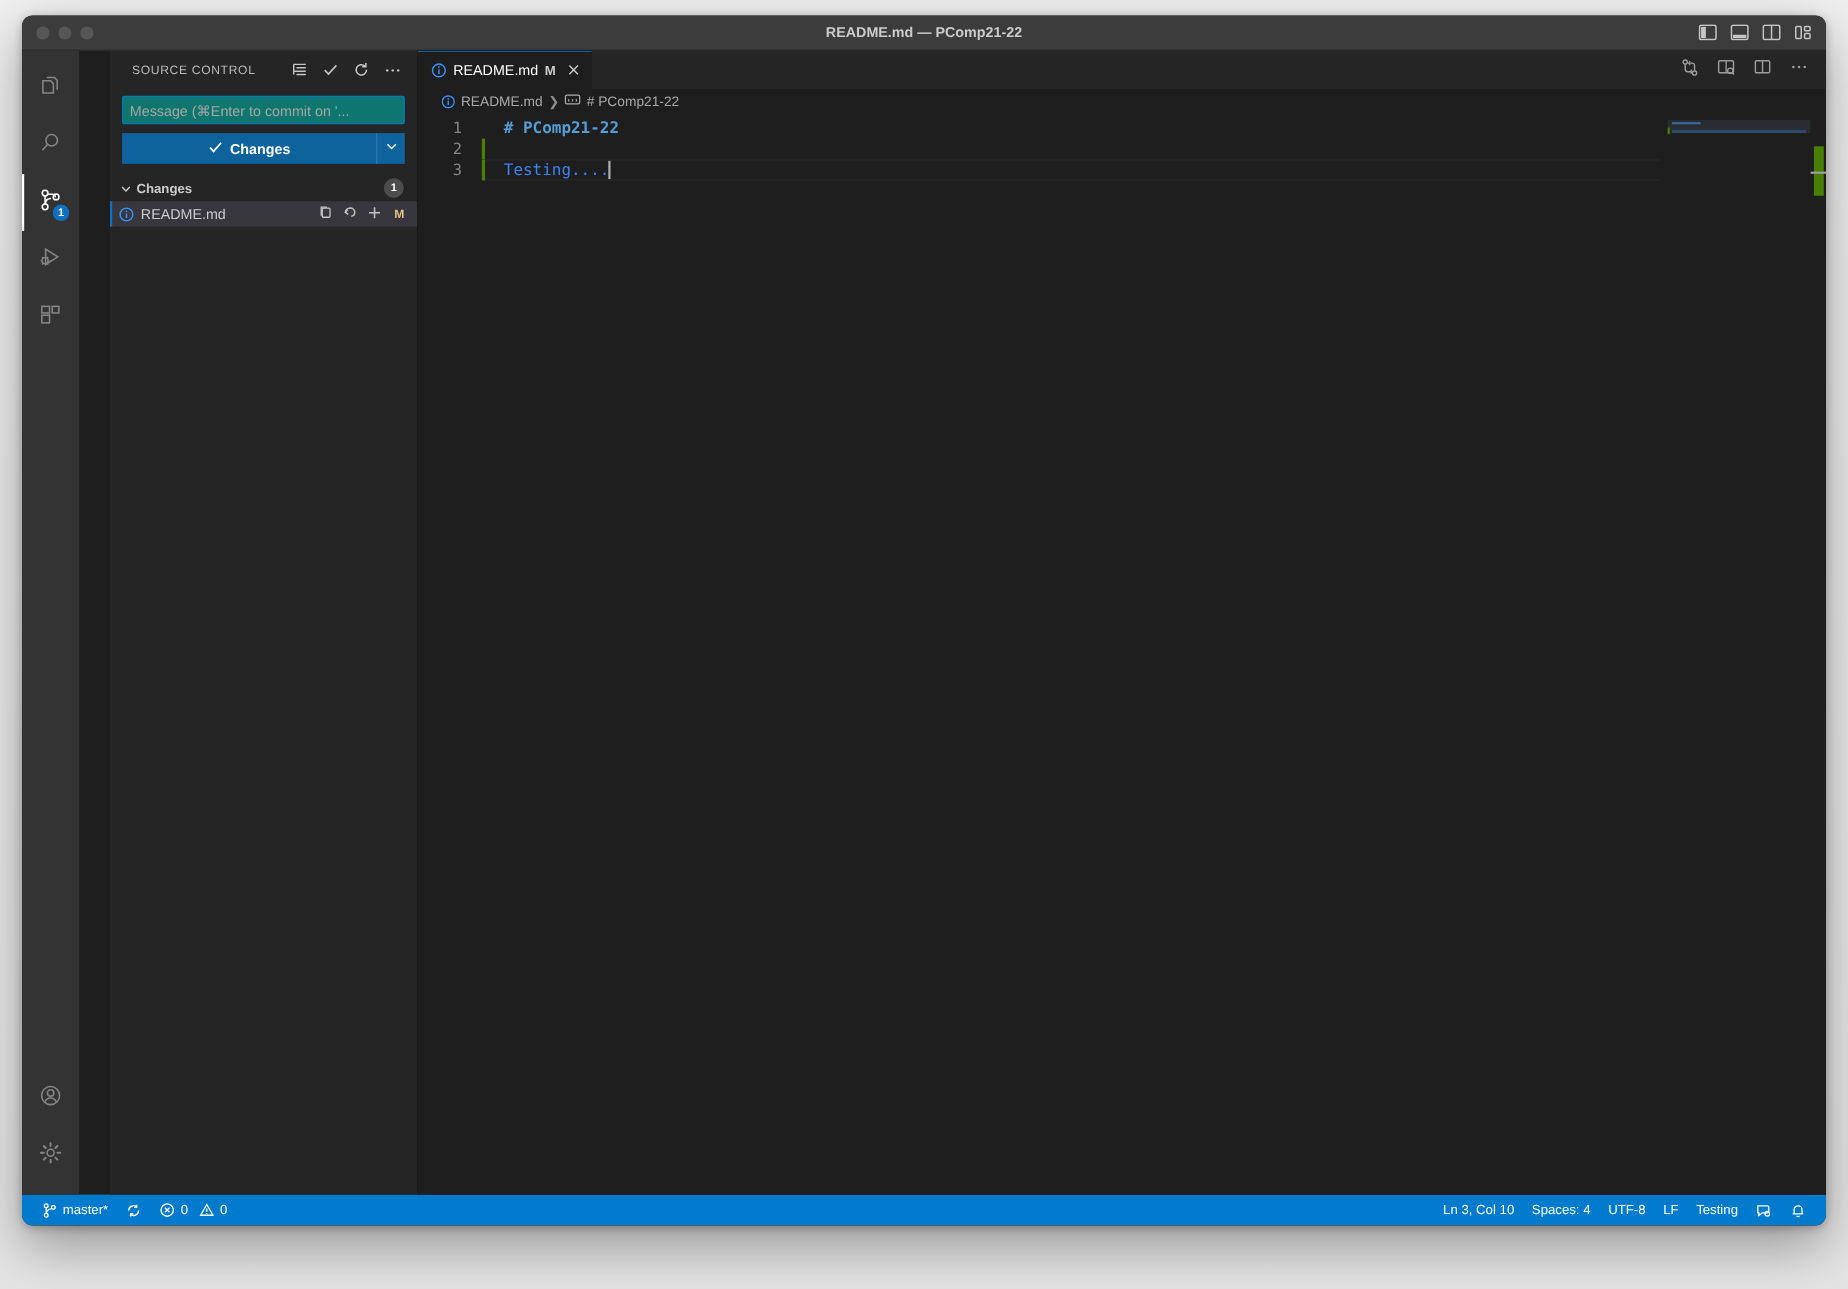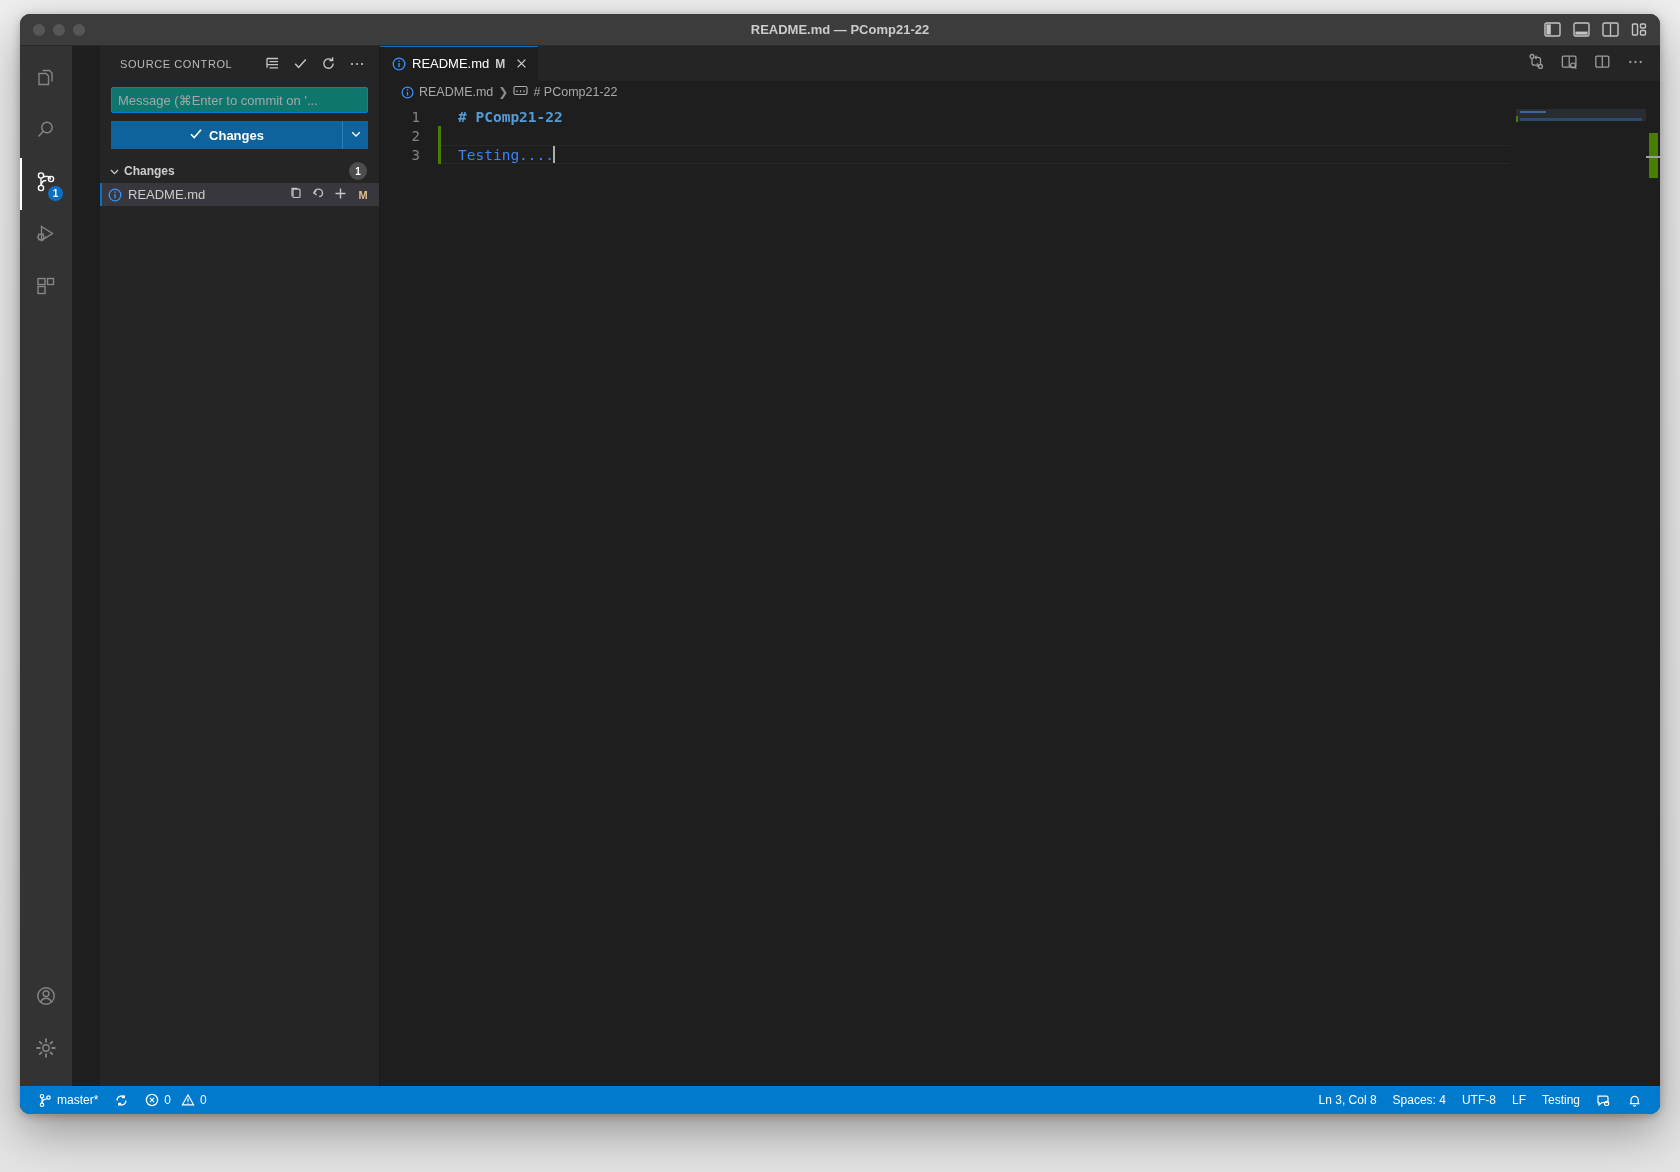--- a/index.html
+++ b/index.html
@@ -606,21 +606,21 @@
           <svg width="14" height="14" viewBox="0 0 14 14">
                 <path d="M7 2L12.6 11.8H1.4z" fill="none" stroke="#fff" stroke-width="1.2"></path>
                 <path d="M7 5.6v3.1" stroke="#fff" stroke-width="1.2"></path>
                 <circle cx="7" cy="10.3" r="0.55" fill="#fff"></circle>
               </svg>
         </span>
         <span>0</span>
       </div>
     </div>
     <div class="sb-right">
-      <div class="sb-item">Ln 3, Col 8</div>
+      <div class="sb-item">Ln 3, Col 10</div>
       <div class="sb-item">Spaces: 4</div>
       <div class="sb-item">UTF-8</div>
       <div class="sb-item">LF</div>
       <div class="sb-item">Testing</div>
       <div class="sb-item">
         <span>
           <svg width="15" height="15" viewBox="0 0 15 15">
                 <path d="M2 3.2h8.6c.8 0 1.4.6 1.4 1.4v3.6c0 .8-.6 1.4-1.4 1.4H6l-3 2.4V9.6H2z" fill="none" stroke="#fff" stroke-width="1.2"></path>
                 <circle cx="10.6" cy="10.4" r="2.1" fill="none" stroke="#fff" stroke-width="1.1"></circle>
               </svg>

